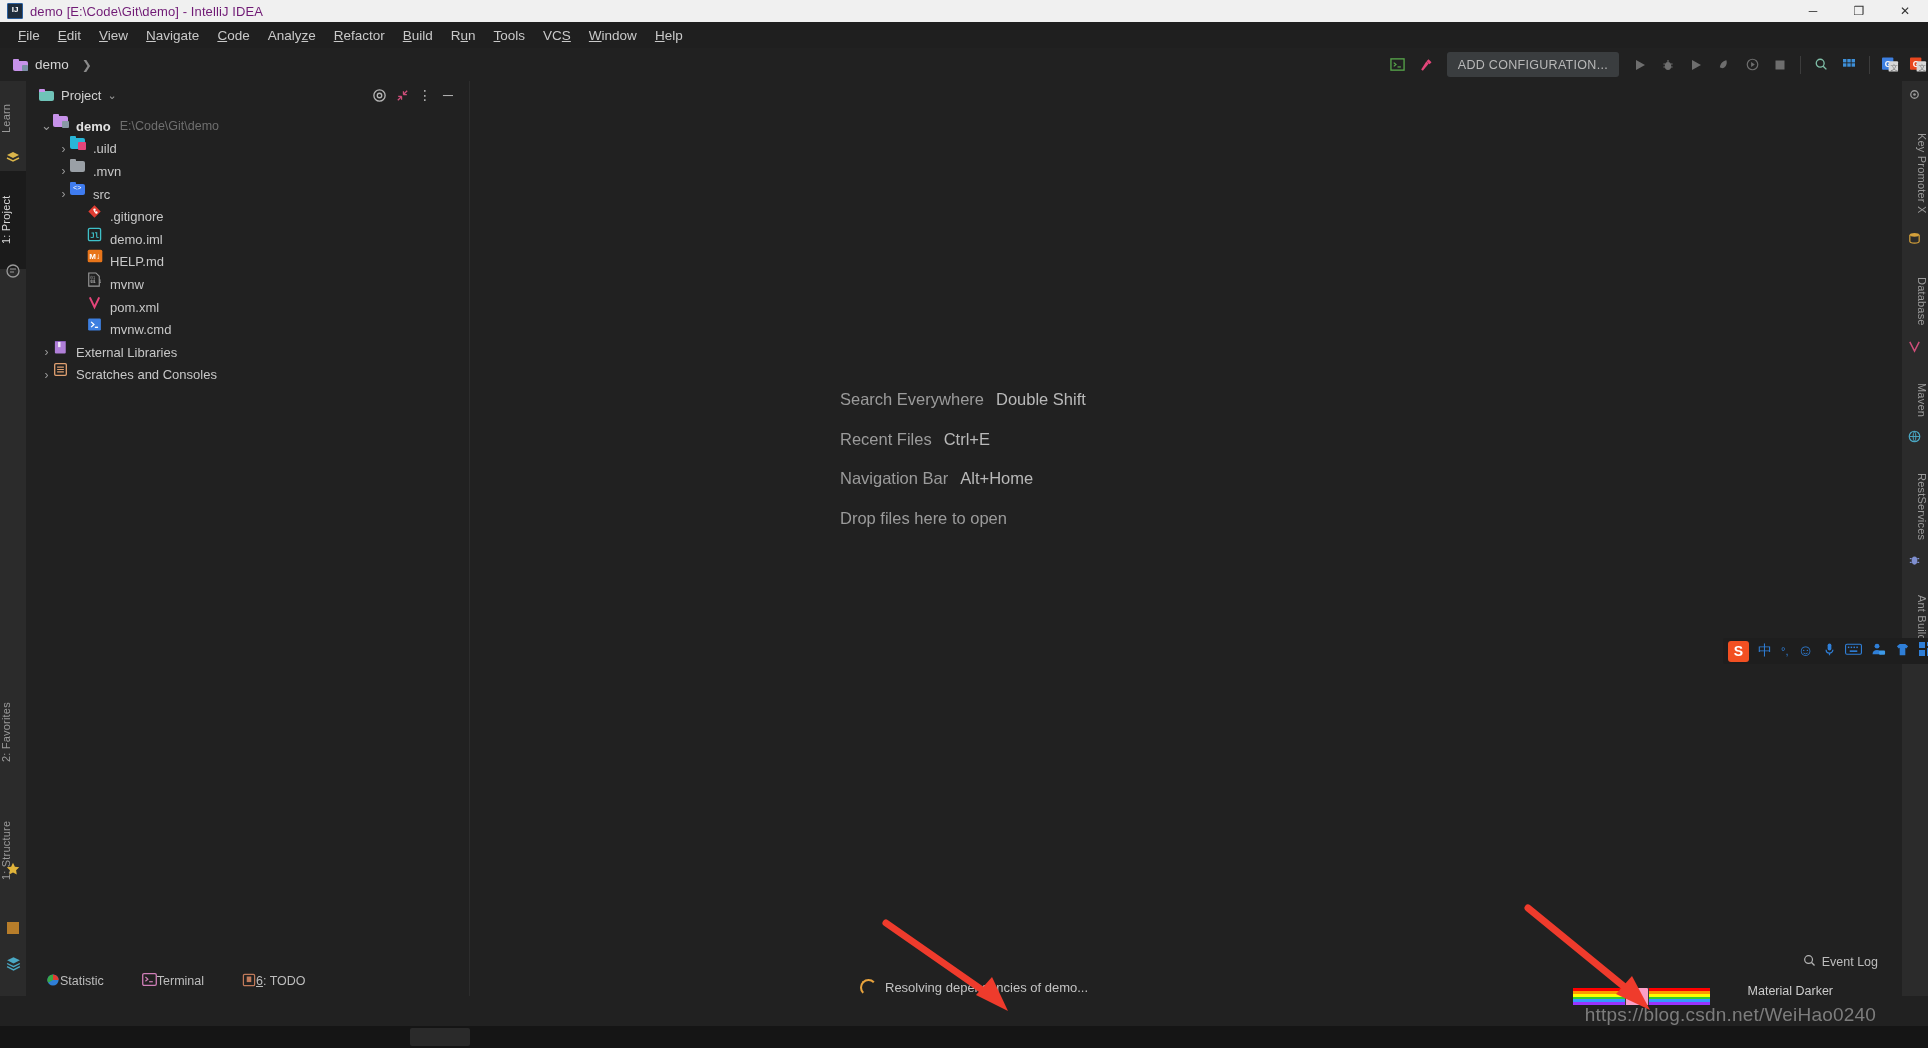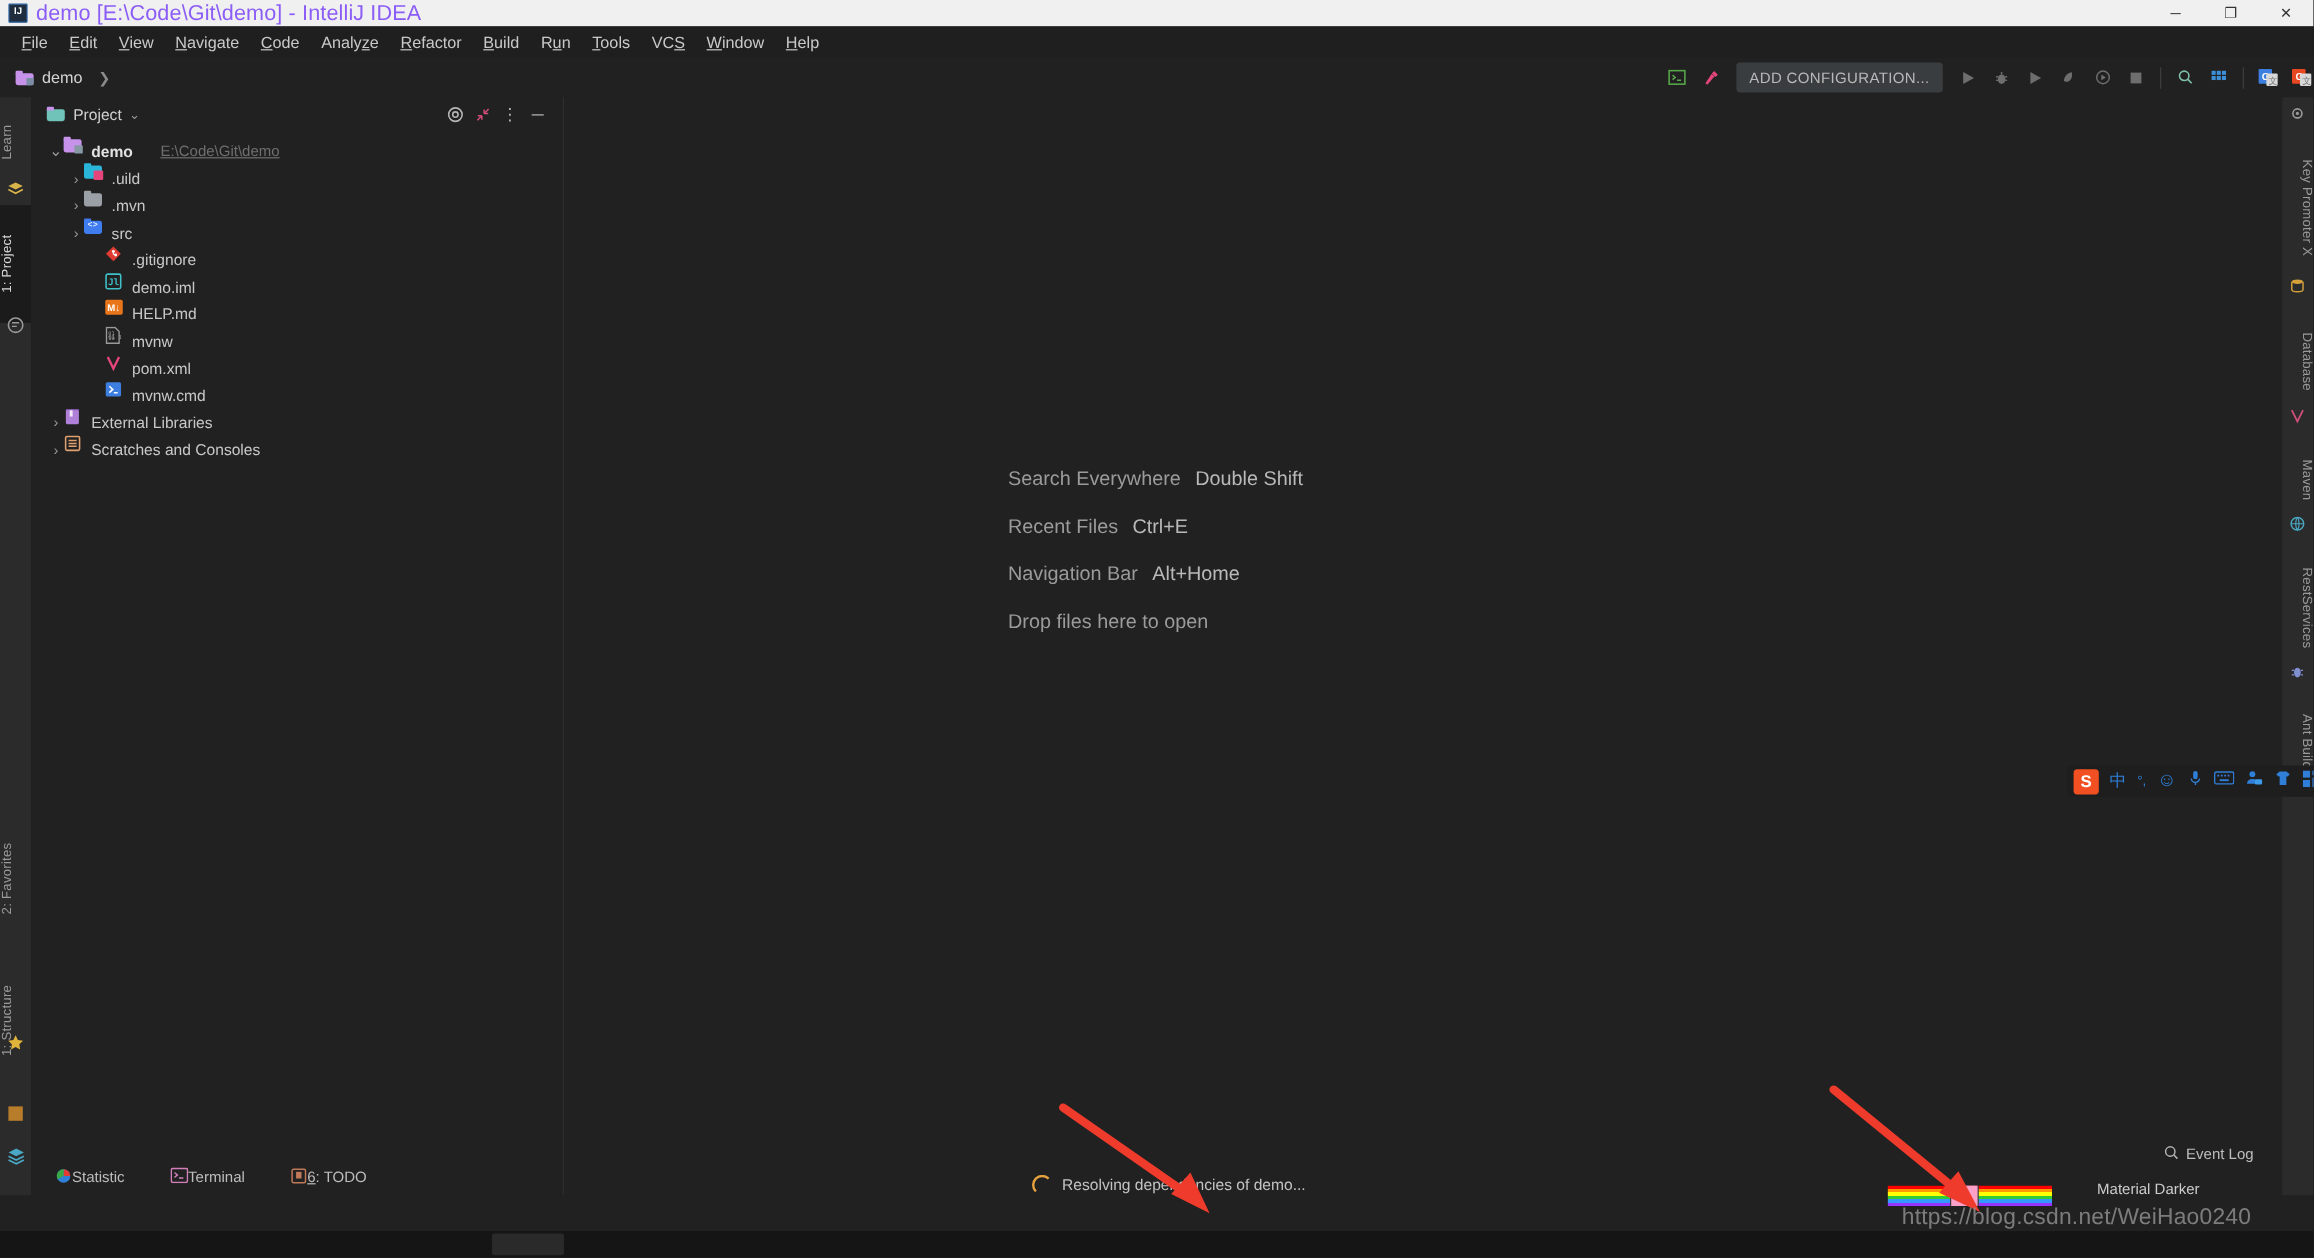--- a/index.html
+++ b/index.html
@@ -7,21 +7,21 @@
        font-family:"Liberation Sans","DejaVu Sans",sans-serif;
        -webkit-font-smoothing:antialiased;color:#bbbbbb;}
   .app{position:relative;width:1928px;height:1048px;background:#212121;}
 
   
   .titlebar{position:absolute;left:0;top:0;width:1928px;height:22px;
             background:#f0f0f0;display:flex;align-items:center;}
   .tb-ico{width:14px;height:14px;margin-left:7px;margin-right:7px;position:relative;
           background:#1f2d3d;border:1px solid #2b5f9e;border-radius:1px;
           font-size:8px;line-height:12px;color:#ffffff;text-align:center;font-weight:bold;}
-  .tb-title{font-size:18px;color:#8b5cf6;letter-spacing:.1px;}
+  .tb-title{font-size:13px;color:#701a75;letter-spacing:.1px;}
   .tb-btns{margin-left:auto;display:flex;height:22px;}
   .tb-btn{width:46px;height:22px;display:flex;align-items:center;justify-content:center;
           font-size:12px;color:#333;}
 
   
   .menubar{position:absolute;left:0;top:22px;width:1928px;height:26px;
            background:#1f1f1f;display:flex;align-items:center;padding-left:9px;}
   .menu-item{font-size:13.5px;color:#c9c9c9;padding:3px 9px;white-space:nowrap;}
   .menu-item u{text-decoration:underline;}
 
@@ -63,21 +63,21 @@
   .pp-title{font-size:13px;color:#d0d0d0;margin-left:7px;}
   .pp-actions{margin-left:auto;display:flex;align-items:center;gap:1px;}
   .pp-act{width:22px;height:22px;display:flex;align-items:center;justify-content:center;border-radius:3px;}
 
   .tree{padding-top:6px;font-size:13px;}
   .trow{height:22.6px;display:flex;align-items:center;white-space:nowrap;}
   .arrow{width:13px;text-align:center;color:#9a9a9a;font-size:9px;flex:none;}
   .ticon{width:17px;height:25px;margin-right:6px;flex:none;position:relative;}
   .tlabel{color:#c8c8c8;}
   .tlabel.bold{font-weight:bold;color:#e2e2e2;}
-  .tpath{color:#6f6f6f;margin-left:23px;font-size:12.5px;text-decoration:underline;}
+  .tpath{color:#6f6f6f;margin-left:9px;font-size:12.5px;}
 
   
   .ic-folder{background:#9aa0a6;border-radius:1px 2px 2px 2px;width:15px;height:11px;position:absolute;top:2px;}
   .ic-folder:before{content:"";position:absolute;left:0;top:-2px;width:6px;height:3px;background:inherit;border-radius:1px 1px 0 0;}
   .ic-mod{width:15px;height:11px;position:absolute;top:2px;background:#c792ea;border-radius:1px 2px 2px 2px;}
   .ic-mod:before{content:"";position:absolute;left:0;top:-2px;width:6px;height:3px;background:#c792ea;border-radius:1px 1px 0 0;}
   .ic-mod:after{content:"";position:absolute;right:-1px;bottom:-1px;width:7px;height:7px;background:#8899a6;border-radius:1px;}
   .ic-idea{width:15px;height:11px;position:absolute;top:2px;background:#29b6d8;border-radius:1px 2px 2px 2px;}
   .ic-idea:before{content:"";position:absolute;left:0;top:-2px;width:6px;height:3px;background:#29b6d8;border-radius:1px 1px 0 0;}
   .ic-idea:after{content:"";position:absolute;right:-1px;bottom:-1px;width:8px;height:8px;background:#e4457a;border-radius:1px;}

